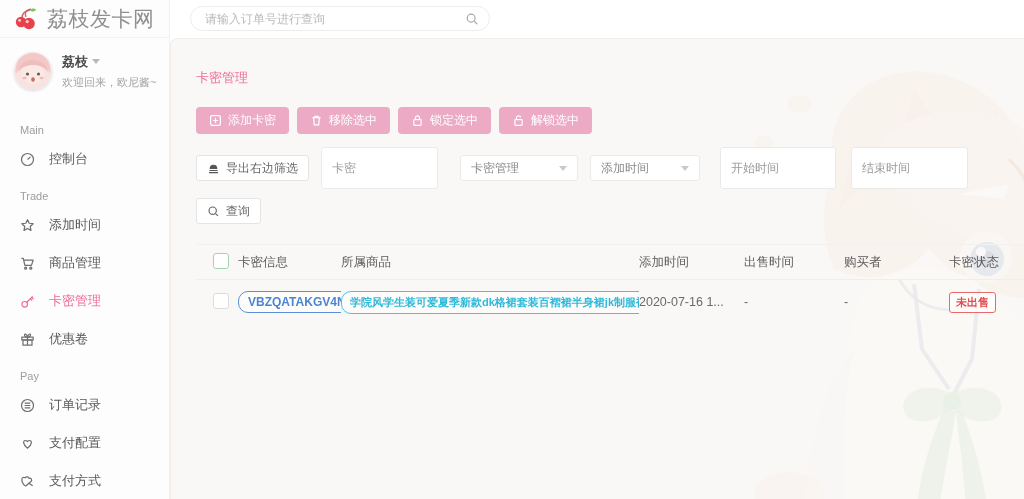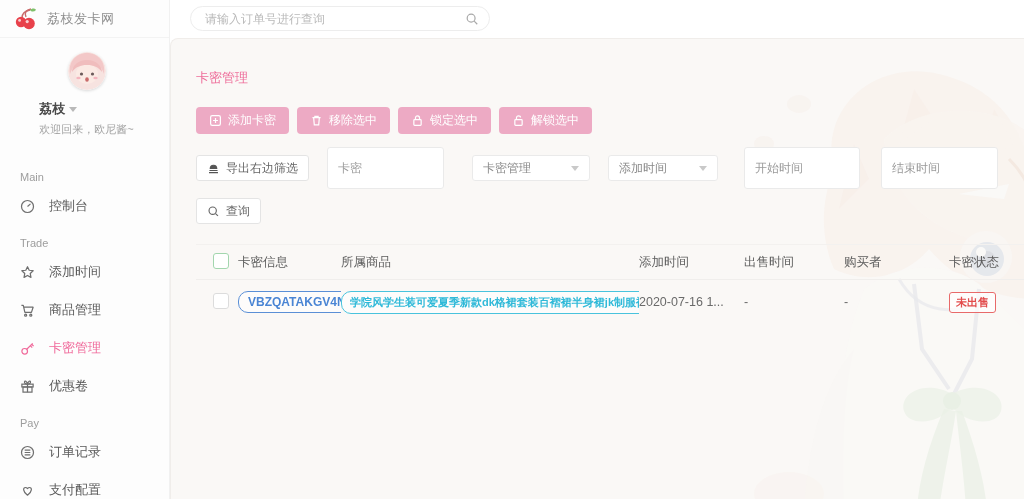--- a/index.html
+++ b/index.html
@@ -4,22 +4,22 @@
 <style>
   * { margin:0; padding:0; box-sizing:border-box; }
   html,body { width:1024px; height:499px; overflow:hidden; background:#fff;
     font-family:"Liberation Sans","DejaVu Sans",sans-serif; }
 
   
   .sidebar { position:absolute; left:0; top:0; width:170px; height:499px;
     background:#fdfdfd; border-right:1px solid #f1f1f1; z-index:5; }
   .logo-row { height:38px; display:flex; align-items:center; gap:9px; padding:0 0 0 14px;
     border-bottom:1px solid #f3f3f3; }
-  .logo-title { font-size:13px; color:#8f8f8f; letter-spacing:.5px;font-family:Liberation Mono, monospace; }
-  .profile { display:flex; align-items:center; gap:10px; padding:14px 10px 12px 14px;flex-direction:column; }
+  .logo-title { font-size:21px; color:#8f8f8f; letter-spacing:.5px;font-family:Liberation Mono, monospace; }
+  .profile { display:flex; align-items:center; gap:10px; padding:14px 10px 12px 14px; }
   .avatar { width:38px; height:38px; border-radius:50%; overflow:hidden; flex:0 0 auto;
     box-shadow:0 1px 3px rgba(0,0,0,.15); }
   .profile-name { font-size:13px; color:#4a4a4a; font-weight:bold; display:flex; align-items:center; gap:4px; }
   .caret { width:0; height:0; border-left:4px solid transparent; border-right:4px solid transparent;
     border-top:5px solid #b9b9b9; display:inline-block; }
   .profile-welcome { font-size:11px; color:#a4a4a4; margin-top:4px; }
   .nav { padding:10px 0 0 0; }
   .nav-section-label { font-size:11px; color:#9d9d9d; padding:12px 16px 4px 20px; }
   .nav-item { display:flex; align-items:center; gap:14px; padding:10px 0 10px 20px;
     font-size:13px; color:#5a5a5a; cursor:pointer; }
@@ -45,21 +45,21 @@
   .content { position:relative; padding:30px 0 0 25px; z-index:2; }
 
   .page-title { font-size:13px; color:#ee6e9b; margin-bottom:20px; }
 
   .btn-row { display:flex; gap:8px; margin-bottom:13px; }
   .pink-btn { display:flex; align-items:center; gap:6px; height:27px; padding:0 13px;
     background:#edaac4; color:#fff; font-size:12px; border:none; border-radius:4px;
     cursor:pointer; font-family:inherit; }
   .pink-btn .bicon { display:flex; }
 
-  .filter-row { display:flex; gap:18px; margin-bottom:9px; align-items:center; }
+  .filter-row { display:flex; gap:12px; margin-bottom:9px; align-items:center; }
   .ghost-btn { display:flex; align-items:center; gap:6px; height:26px; padding:0 10px;
     background:#fff; border:1px solid #e4e4e4; border-radius:3px; color:#666;
     font-size:12px; cursor:pointer; font-family:inherit; }
   .f-input { height:42px; border:1px solid #eaeaea; border-radius:3px; background:#fff;
     font-size:12px; color:#666; padding:0 10px; font-family:inherit; outline:none; }
   .f-input::placeholder { color:#9a9a9a; }
   .f-select { height:26px; border:1px solid #eaeaea; border-radius:3px; background:#fff;
     font-size:12px; color:#8a8a8a; padding:0 10px; display:flex; align-items:center;
     justify-content:space-between; cursor:pointer; }
   .f-select .caret { border-top-color:#c9c9c9; }

